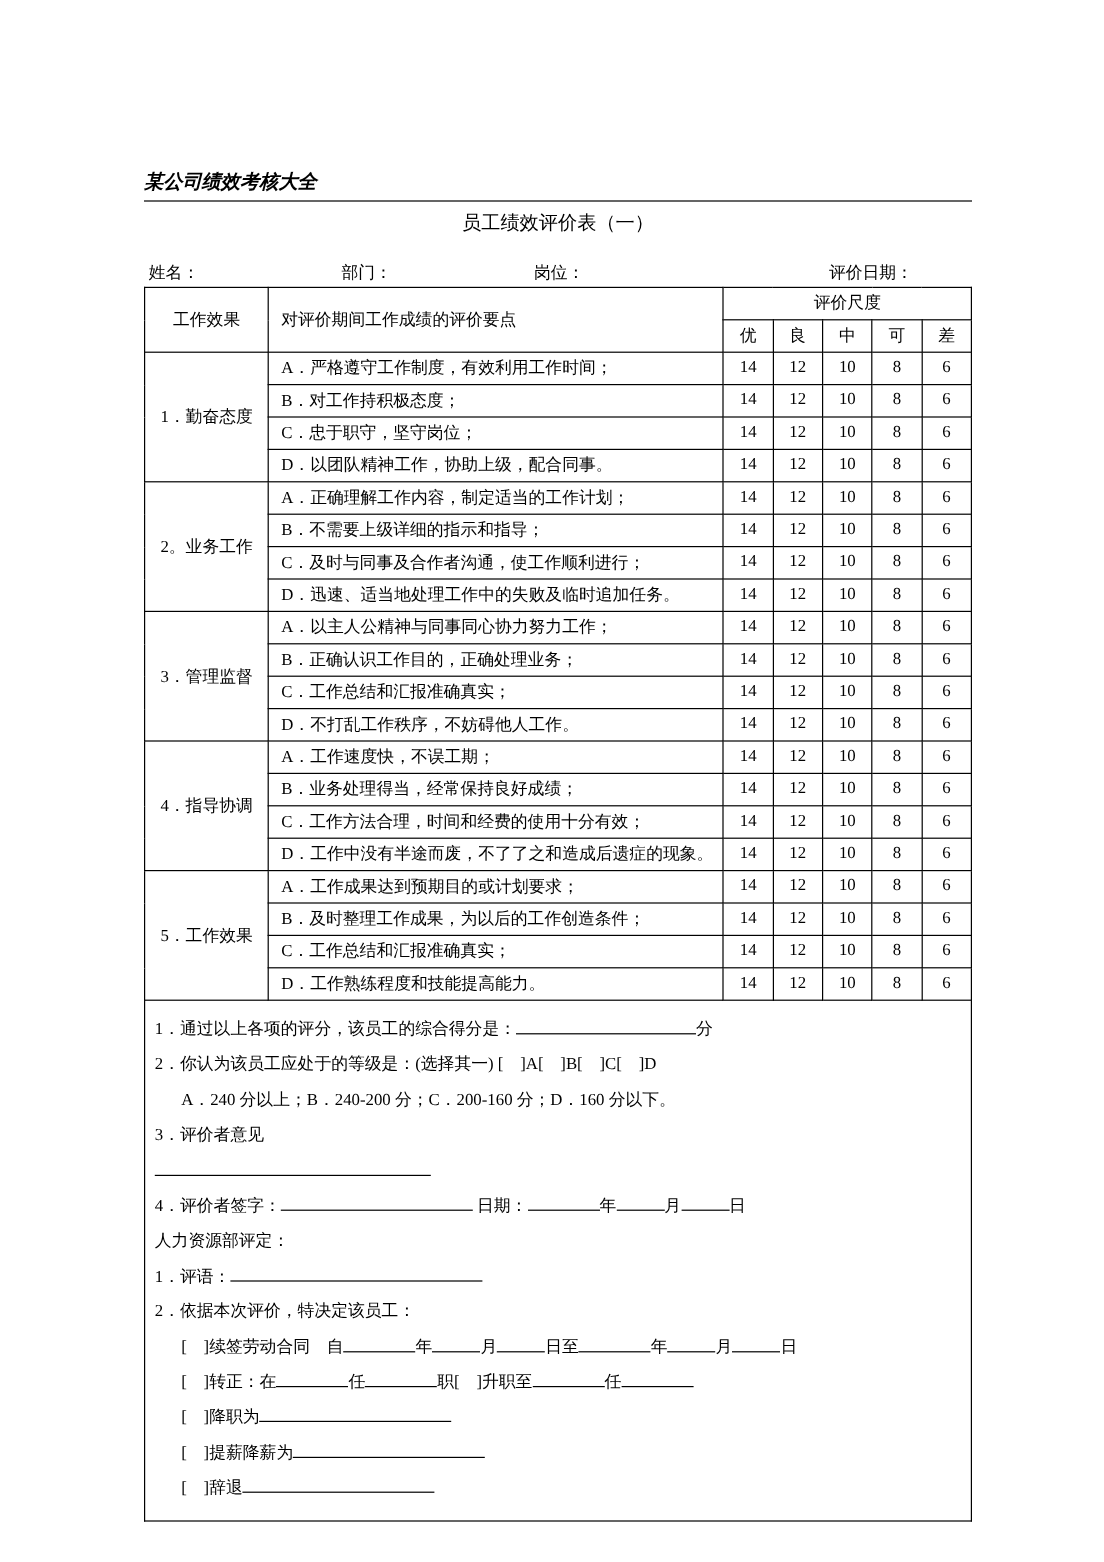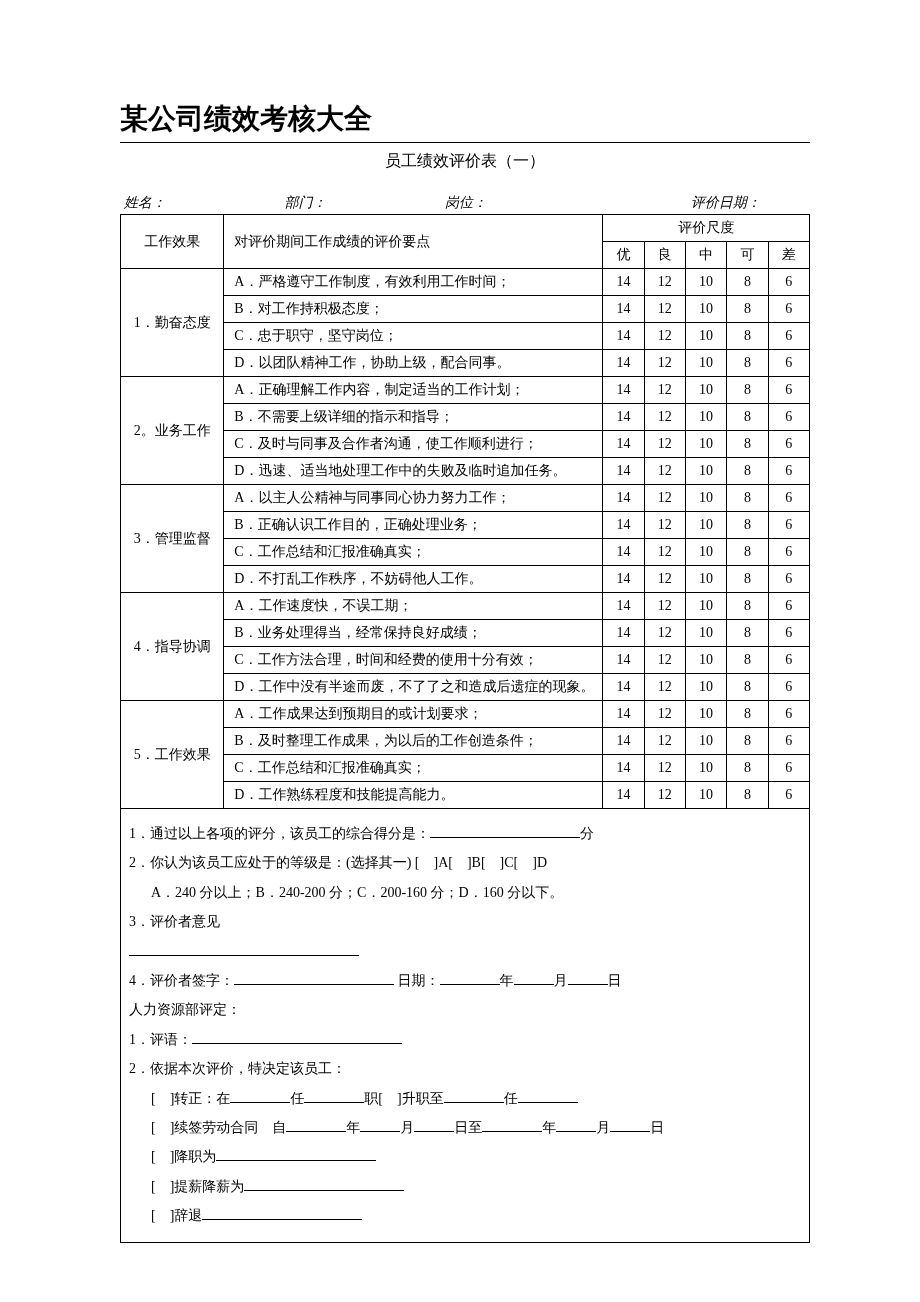--- a/index.html
+++ b/index.html
@@ -10,38 +10,40 @@
     font-family: "SimSun", "宋体", serif;
     font-size: 14px;
     color: #000;
     width: 920px;
   }
   .page {
     padding: 100px 110px 40px 120px;
   }
   .doc-title {
     font-family: "KaiTi", "STKaiti", "楷体", serif;
-    font-size: 28px;
+    font-size: 16px;
     font-weight: bold;
+    font-style: italic;
     border-bottom: 1.5px solid #000;
     padding-bottom: 4px;
     margin-bottom: 8px;
+    margin-top: 42px;
   }
   .subtitle {
     text-align: center;
     font-size: 16px;
     margin-bottom: 22px;
   }
   .info-row {
     display: flex;
     font-size: 14px;
     margin-bottom: 2px;
     padding: 0 4px;
   }
-  .info-row > div { flex: 1; font-style: italic; }
+  .info-row > div { flex: 1; }
   .info-row > div:last-child { text-align: center; padding-left: 40px; }
 
   table.eval {
     border-collapse: collapse;
     width: 100%;
     font-size: 14px;
   }
   table.eval th, table.eval td {
     border: 0.5px solid #000;
     padding: 4px 6px;
@@ -292,26 +294,26 @@
       <span>4．评价者签字：</span><span class="underline-span ul150"></span>
       <span> 日期：</span><span class="underline-span ul60"></span><span>年</span><span class="underline-span ul40"></span><span>月</span><span class="underline-span ul40"></span><span>日</span>
     </div>
     <div>人力资源部评定：</div>
     <div>
       <span>1．评语：</span><span class="underline-span ul200"></span>
     </div>
     <div>2．依据本次评价，特决定该员工：</div>
 
     <div class="indent">
+      <span>[　]续签劳动合同　自</span><span class="underline-span ul60"></span><span>年</span><span class="underline-span ul40"></span><span>月</span><span class="underline-span ul40"></span><span>日至</span><span class="underline-span ul60"></span><span>年</span><span class="underline-span ul40"></span><span>月</span><span class="underline-span ul40"></span><span>日</span>
+    </div>
+    <div class="indent">
       <span>[　]转正：在</span><span class="underline-span ul60"></span><span>任</span><span class="underline-span ul60"></span><span>职[　]升职至</span><span class="underline-span ul60"></span><span>任</span><span class="underline-span ul60"></span>
     </div>
     <div class="indent">
-      <span>[　]续签劳动合同　自</span><span class="underline-span ul60"></span><span>年</span><span class="underline-span ul40"></span><span>月</span><span class="underline-span ul40"></span><span>日至</span><span class="underline-span ul60"></span><span>年</span><span class="underline-span ul40"></span><span>月</span><span class="underline-span ul40"></span><span>日</span>
-    </div>
-    <div class="indent">
       <span>[　]降职为</span><span class="underline-span ul150"></span>
     </div>
     <div class="indent">
       <span>[　]提薪降薪为</span><span class="underline-span ul150"></span>
     </div>
     <div class="indent">
       <span>[　]辞退</span><span class="underline-span ul150"></span>
     </div>
   </div>
 

